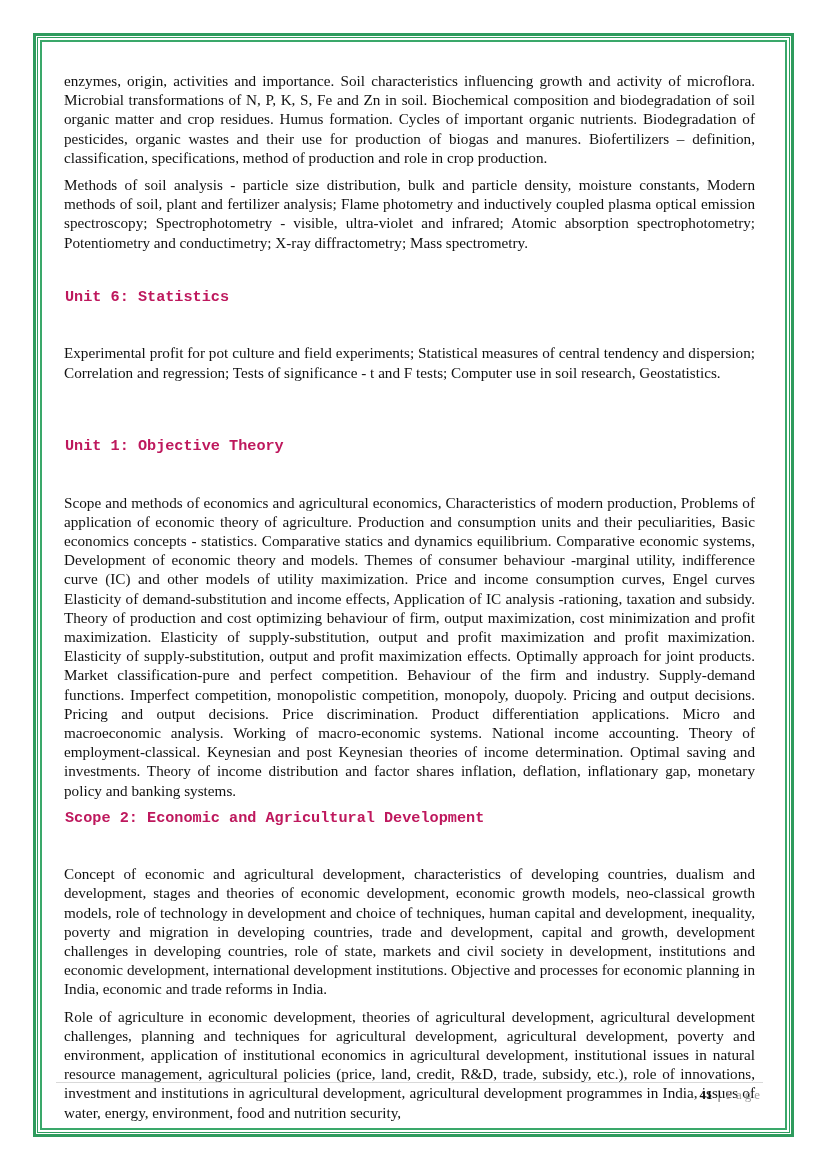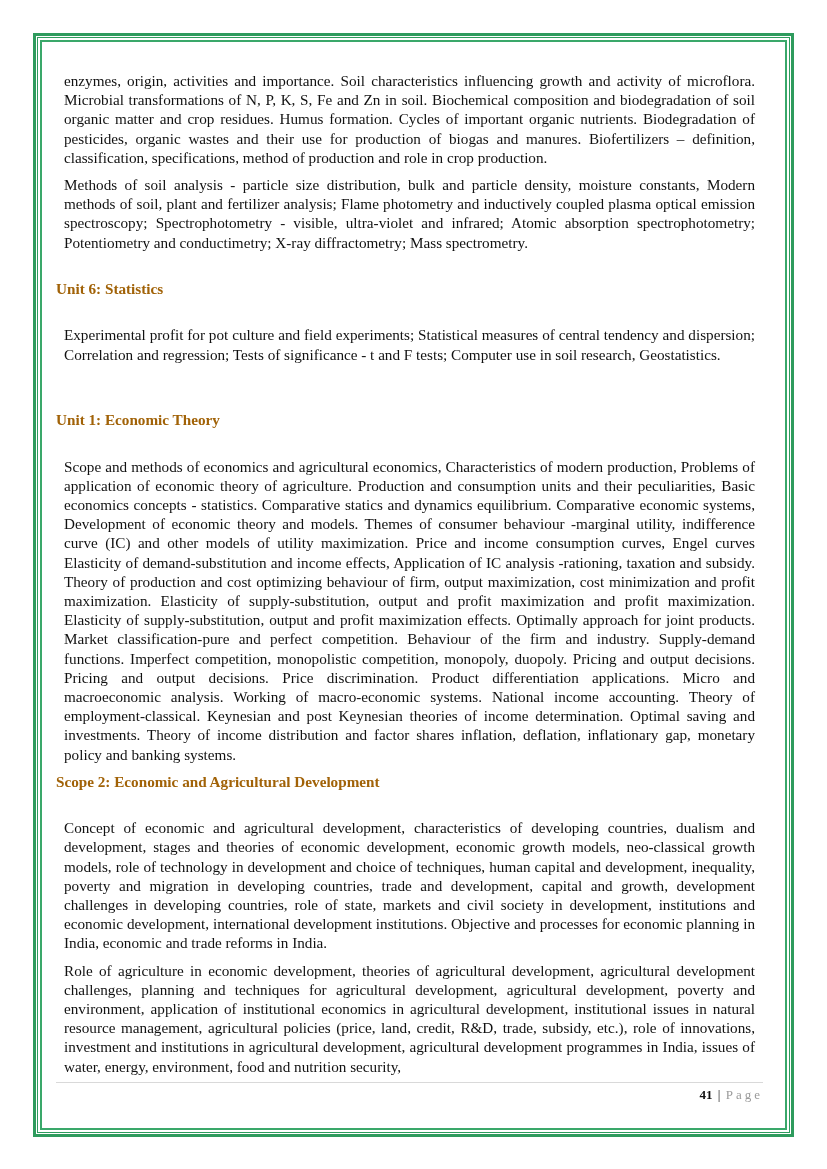--- a/index.html
+++ b/index.html
@@ -15,22 +15,22 @@
   .frame-inner {
     position: absolute; left: 40px; top: 40px; width: 747px; height: 1090px;
     border: 2px solid #3aa86a; box-sizing: border-box;
   }
   .content {
     position: absolute; left: 56px; top: 63px; width: 707px;
     font-family: "Liberation Serif", serif; font-size: 15.2px; line-height: 19.2px; color: #111;
   }
   .content p { margin: 8px; text-align: justify; text-align-last: left; }
   .heading {
-    color: #a16207; font-weight: bold; font-family: Liberation Serif, serif;
-    font-size: 15.2px; line-height: 19.2px; margin: 0;
+    color: #be185d; font-weight: bold; font-family: Liberation Mono, monospace;
+    font-size: 15.2px; line-height: 19.2px; margin: 9px;
   }
   .gap { height: 19.2px; }
   .footer {
     position: absolute; left: 56px; top: 1082px; width: 707px;
     border-top: 1px solid #d9d9d9; padding-top: 3px;
     font-family: "Liberation Serif", serif; font-size: 13px; line-height: 18px; text-align: right;
   }
   .footer .num { font-weight: bold; color: #111; }
   .footer .sep { color: #111; margin: 0 2px; }
   .footer .page { color: #9a9a9a; letter-spacing: 3px; }
@@ -47,21 +47,21 @@
   <p>Methods of soil analysis - particle size distribution, bulk and particle density, moisture constants, Modern methods of soil, plant and fertilizer analysis; Flame photometry and inductively coupled plasma optical emission spectroscopy; Spectrophotometry - visible, ultra-violet and infrared; Atomic absorption spectrophotometry; Potentiometry and conductimetry; X-ray diffractometry; Mass spectrometry.</p>
   <div class="gap"></div>
 
   <h3 class="heading">Unit 6: Statistics</h3>
   <div class="gap"></div>
   <p>Experimental profit for pot culture and field experiments; Statistical measures of central tendency and dispersion; Correlation and regression; Tests of significance - t and F tests; Computer use in soil research, Geostatistics.</p>
   <div class="gap"></div>
 
   <div class="gap"></div>
 
-  <h3 class="heading">Unit 1: Economic Theory</h3>
+  <h3 class="heading">Unit 1: Objective Theory</h3>
   <div class="gap"></div>
   <p>Scope and methods of economics and agricultural economics, Characteristics of modern production, Problems of application of economic theory of agriculture. Production and consumption units and their peculiarities, Basic economics concepts - statistics. Comparative statics and dynamics equilibrium. Comparative economic systems, Development of economic theory and models. Themes of consumer behaviour -marginal utility, indifference curve (IC) and other models of utility maximization. Price and income consumption curves, Engel curves Elasticity of demand-substitution and income effects, Application of IC analysis -rationing, taxation and subsidy. Theory of production and cost optimizing behaviour of firm, output maximization, cost minimization and profit maximization. Elasticity of supply-substitution, output and profit maximization and profit maximization. Elasticity of supply-substitution, output and profit maximization effects. Optimally approach for joint products. Market classification-pure and perfect competition. Behaviour of the firm and industry. Supply-demand functions. Imperfect competition, monopolistic competition, monopoly, duopoly. Pricing and output decisions. Pricing and output decisions. Price discrimination. Product differentiation applications. Micro and macroeconomic analysis. Working of macro-economic systems. National income accounting. Theory of employment-classical. Keynesian and post Keynesian theories of income determination. Optimal saving and investments. Theory of income distribution and factor shares inflation, deflation, inflationary gap, monetary policy and banking systems.</p>
 
   <h3 class="heading">Scope 2: Economic and Agricultural Development</h3>
   <div class="gap"></div>
   <p>Concept of economic and agricultural development, characteristics of developing countries, dualism and development, stages and theories of economic development, economic growth models, neo-classical growth models, role of technology in development and choice of techniques, human capital and development, inequality, poverty and migration in developing countries, trade and development, capital and growth, development challenges in developing countries, role of state, markets and civil society in development, institutions and economic development, international development institutions. Objective and processes for economic planning in India, economic and trade reforms in India.</p>
   <p>Role of agriculture in economic development, theories of agricultural development, agricultural development challenges, planning and techniques for agricultural development, agricultural development, poverty and environment, application of institutional economics in agricultural development, institutional issues in natural resource management, agricultural policies (price, land, credit, R&amp;D, trade, subsidy, etc.), role of innovations, investment and institutions in agricultural development, agricultural development programmes in India, issues of water, energy, environment, food and nutrition security,</p>
 </div>
 
 <div class="footer">

